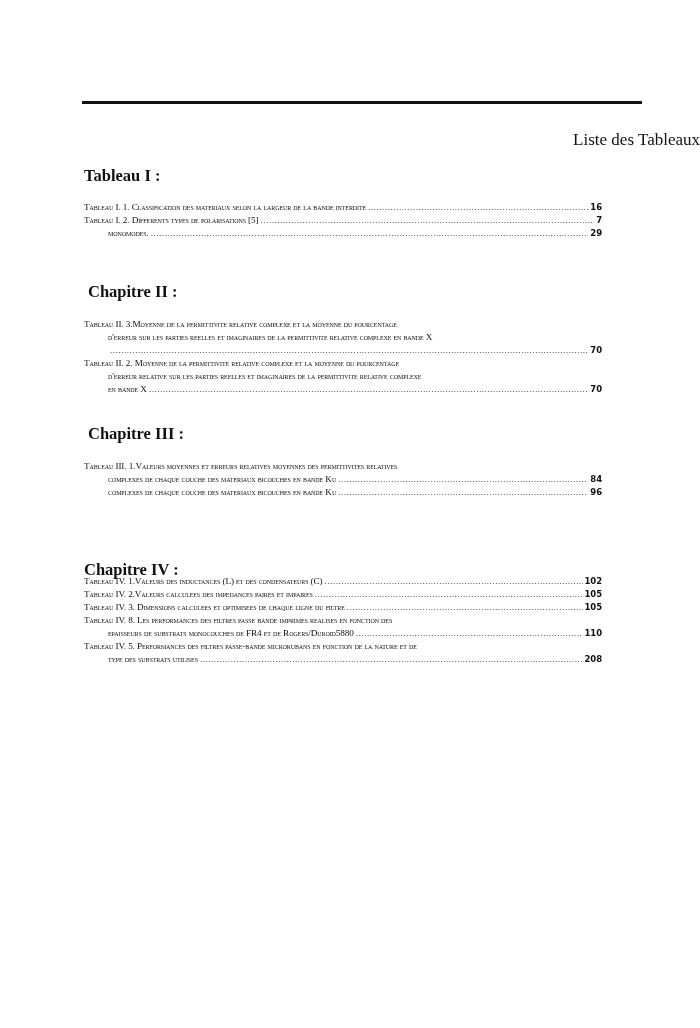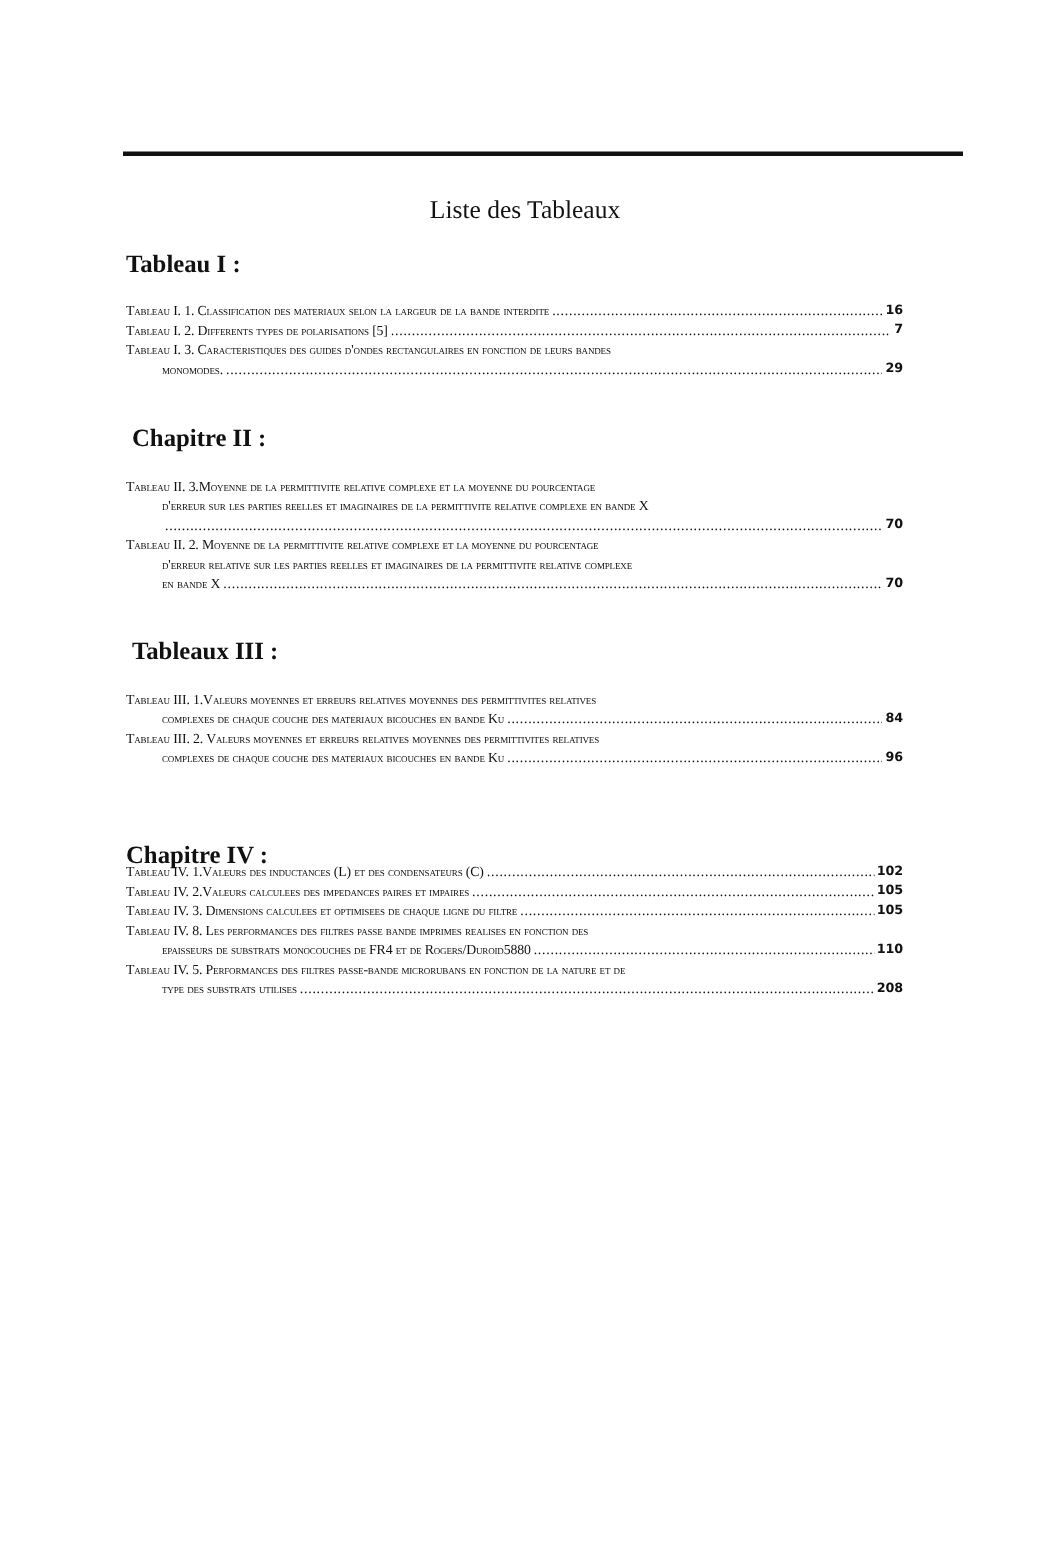--- a/index.html
+++ b/index.html
@@ -1,19 +1,19 @@
 <!DOCTYPE html>
 <html><head>
 <meta charset="utf-8">
 <style>
   html, body { margin:0; padding:0; background:#fff; }
   body { width:700px; height:1028px; position:relative; overflow:hidden;
          font-family:"Liberation Serif", serif; color:#111; }
   .rule { position:absolute; left:82px; top:101px; width:560px; height:3px; background:#111; }
-  .title { position:absolute; left:0; width:700px; top:130px; text-align:center;
+  .title { position:absolute; left:0; width:700px; top:130px; text-align:right;
            font-size:17px; font-family:"Liberation Serif", serif; }
   .chapter { position:absolute; left:84px; font-weight:bold; font-size:16.5px;
              font-family:"Liberation Serif", serif; }
   .entries { position:absolute; left:84px; width:518px; }
   .entry { font-size:9.2px; line-height:13px; font-variant:small-caps;
            font-family:"Liberation Serif", serif; letter-spacing:-0.1px; }
   .entry .line { display:flex; align-items:center; white-space:nowrap; }
   .entry .cont { padding-left:24px; }
   .entry .text { flex:0 0 auto; }
   .entry .dots { flex:1 1 auto; overflow:hidden; white-space:nowrap; margin:0 2px; }
@@ -37,23 +37,20 @@
       </div>
   </div>
   <div class="entry">
     <div class="line">
         <span class="text">Tableau I. 2. Differents types de polarisations [5]</span>
         <span class="dots"></span>
         <span class="page">7</span>
       </div>
   </div>
   <div class="entry">
-    <div class="line">
-        <span class="text">Tableau I. 3. Caracteristiques des guides d'ondes rectangulaires en fonction de leurs bandes</span>
-      </div>
     <div class="line cont">
         <span class="text">monomodes.</span>
         <span class="dots"></span>
         <span class="page">29</span>
       </div>
   </div>
 </div>
 
 <div class="chapter" style="top:282px; left:88px">Chapitre II :</div>
 <div class="entries" style="top:318px">
@@ -78,36 +75,33 @@
         <span class="text">d'erreur relative sur les parties reelles et imaginaires de la permittivite relative complexe</span>
       </div>
     <div class="line cont">
         <span class="text">en bande X</span>
         <span class="dots"></span>
         <span class="page">70</span>
       </div>
   </div>
 </div>
 
-<div class="chapter" style="top:424px; left:88px">Tableaux III :</div>
+<div class="chapter" style="top:424px; left:88px">Chapitre III :</div>
 <div class="entries" style="top:460px">
   <div class="entry">
     <div class="line">
         <span class="text">Tableau III. 1.Valeurs moyennes et erreurs relatives moyennes des permittivites relatives</span>
       </div>
     <div class="line cont">
         <span class="text">complexes de chaque couche  des materiaux bicouches en bande Ku</span>
         <span class="dots"></span>
         <span class="page">84</span>
       </div>
   </div>
   <div class="entry">
-    <div class="line">
-        <span class="text">Tableau III. 2. Valeurs moyennes et erreurs relatives moyennes des permittivites relatives</span>
-      </div>
     <div class="line cont">
         <span class="text">complexes de chaque couche des materiaux bicouches en bande Ku</span>
         <span class="dots"></span>
         <span class="page">96</span>
       </div>
   </div>
 </div>
 
 <div class="chapter" style="top:560px">Chapitre IV :</div>
 <div class="entries" style="top:575px">

